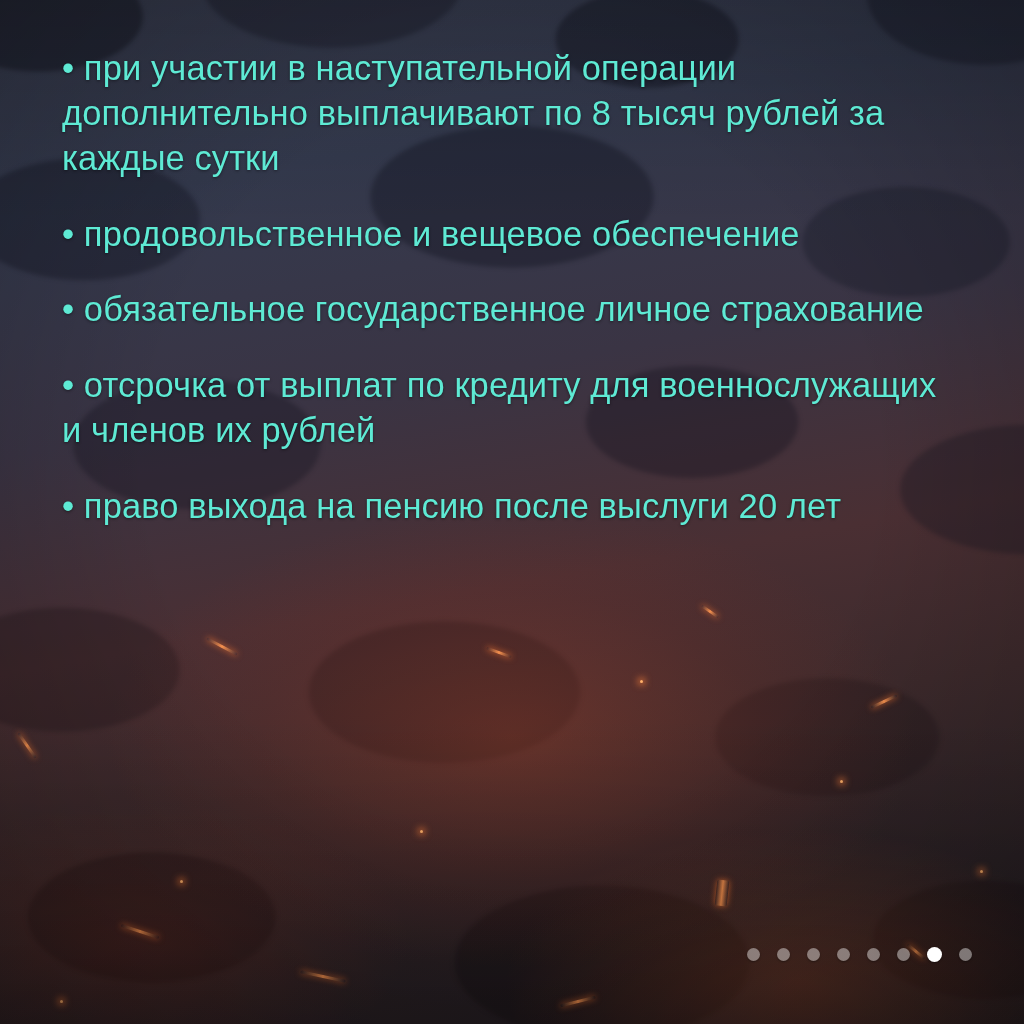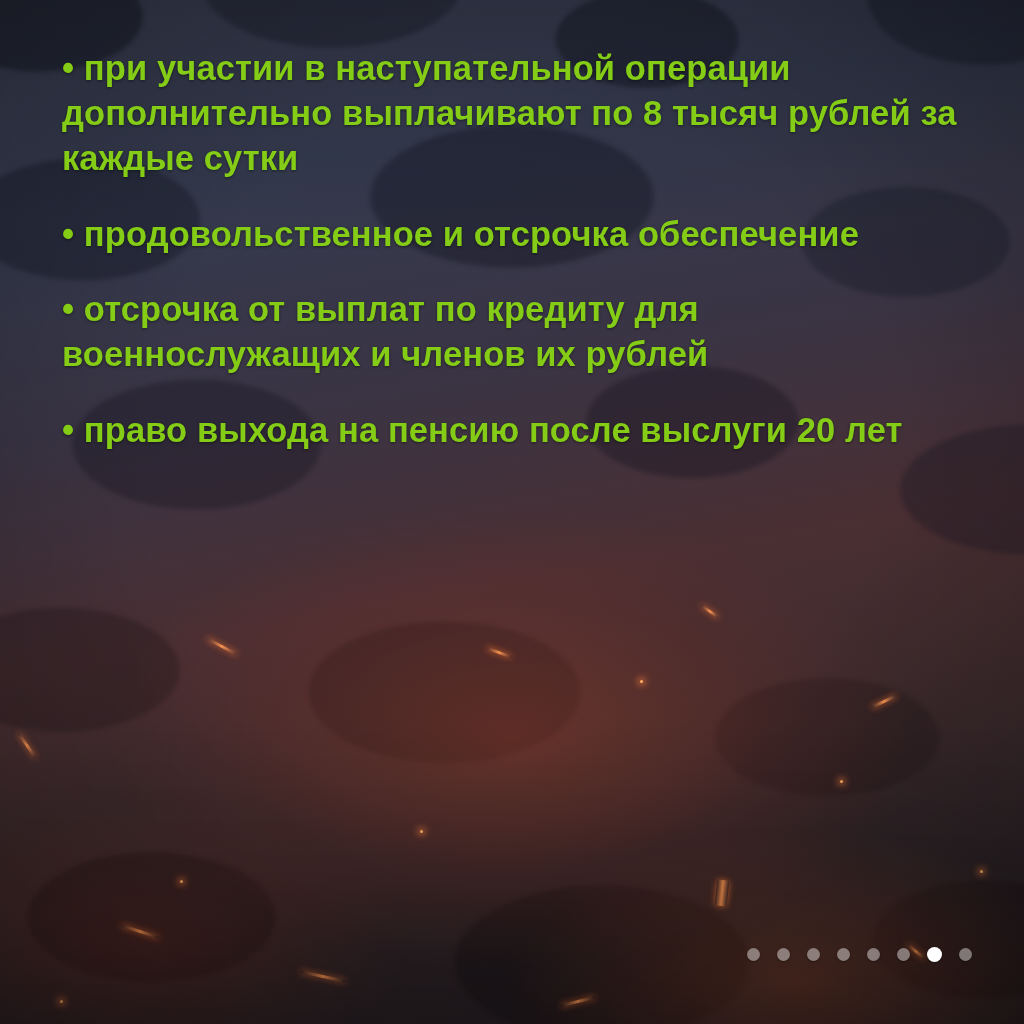--- a/index.html
+++ b/index.html
@@ -90,24 +90,24 @@
     width: 1024px;
     padding: 46px 62px 0 62px;
     box-sizing: border-box;
   }
   .bullet-list {
     list-style: none;
     margin: 0;
     padding: 0;
   }
   .bullet-item {
-    color: #84cc16;
+    color: #5eead4;
     font-size: 34.5px;
     line-height: 1.30;
-    font-weight: 700;
+    font-weight: 400;
     letter-spacing: .1px;
     margin: 0 0 31px 0;
     text-shadow: 0 1px 3px rgba(0,0,0,.45);
     max-width: 905px;
   }
   .bullet-item:last-child { margin-bottom: 12px; }
 
   
   .pager {
     position: absolute;
@@ -154,21 +154,22 @@
     <div class="ember" style="left:180px; top:880px;"></div>
     <div class="ember" style="left:980px; top:870px;"></div>
     <div class="ember" style="left:60px; top:1000px;"></div>
   </div>
 
   <div class="bg-vignette"></div>
 
   <div class="content">
     <ul class="bullet-list">
       <li class="bullet-item">• при участии в наступательной операции дополнительно выплачивают по 8 тысяч рублей за каждые сутки</li>
-      <li class="bullet-item">• продовольственное и отсрочка обеспечение</li>
+      <li class="bullet-item">• продовольственное и вещевое обеспечение</li>
+      <li class="bullet-item">• обязательное государственное личное страхование</li>
       <li class="bullet-item">• отсрочка от выплат по кредиту для военнослужащих и членов их рублей</li>
       <li class="bullet-item">• право выхода на пенсию после выслуги 20 лет</li>
     </ul>
   </div>
 
   <div class="pager">
     <span class="pager-dot"></span>
     <span class="pager-dot"></span>
     <span class="pager-dot"></span>
     <span class="pager-dot"></span>

